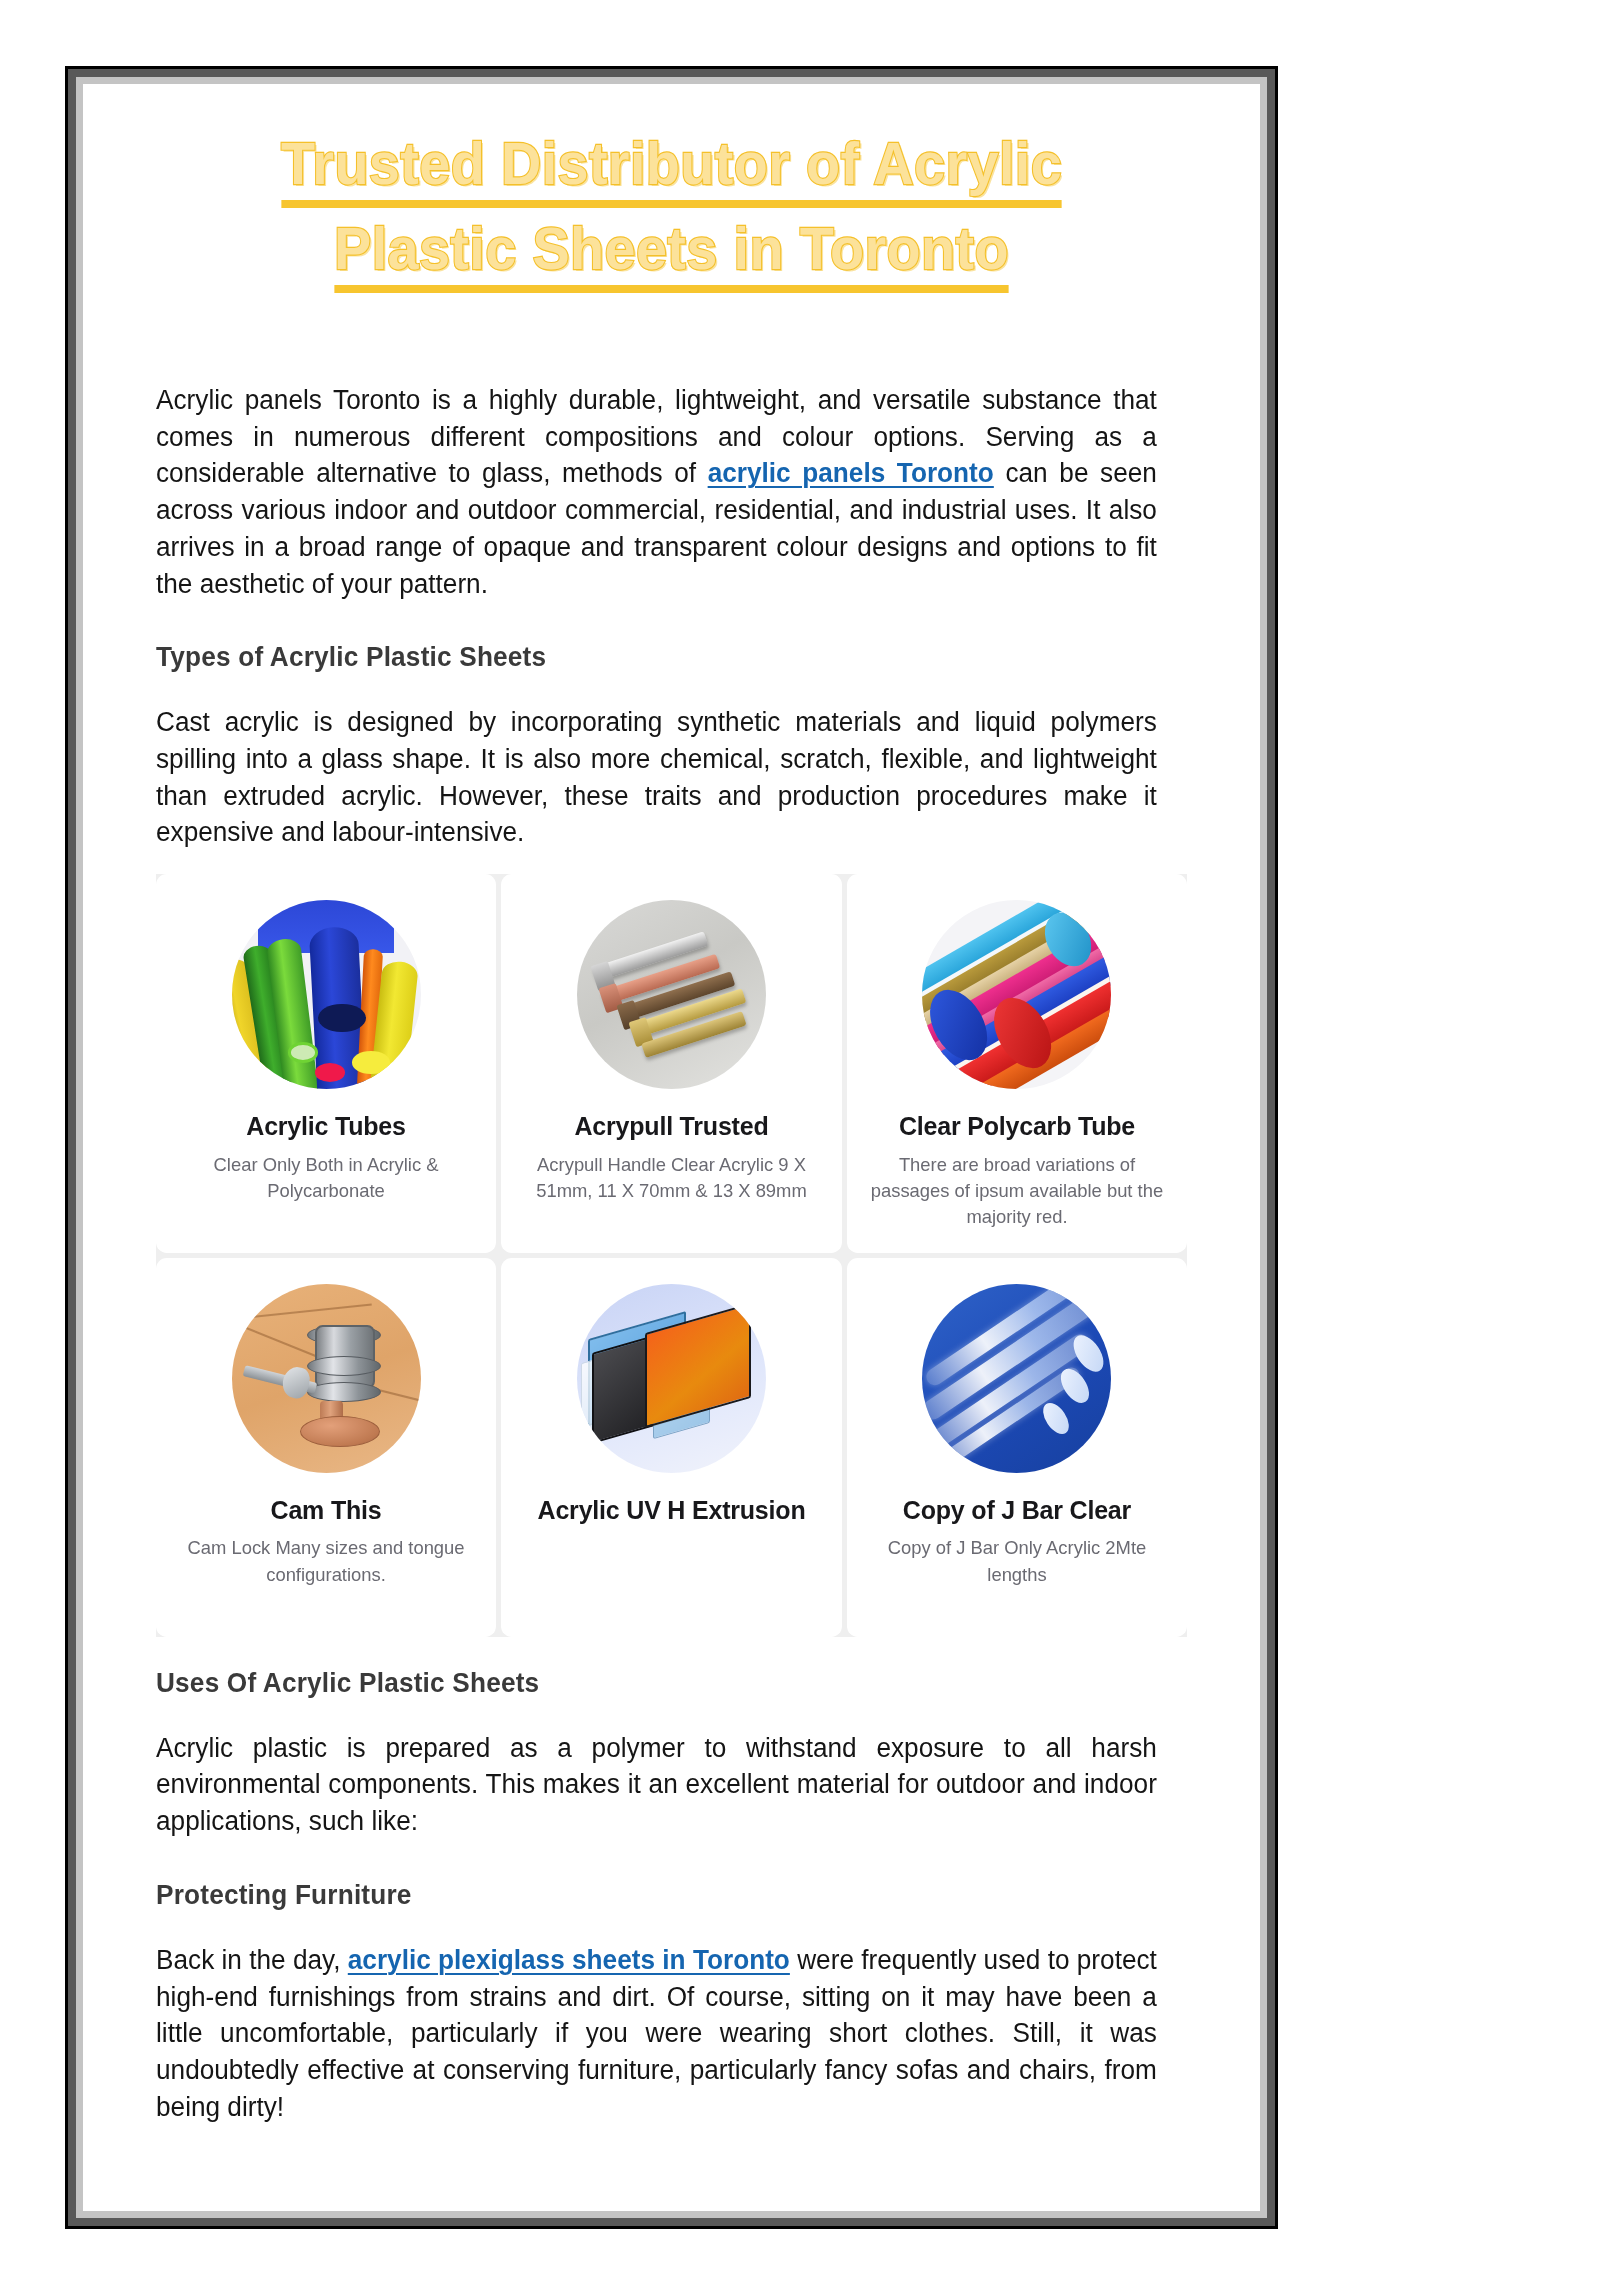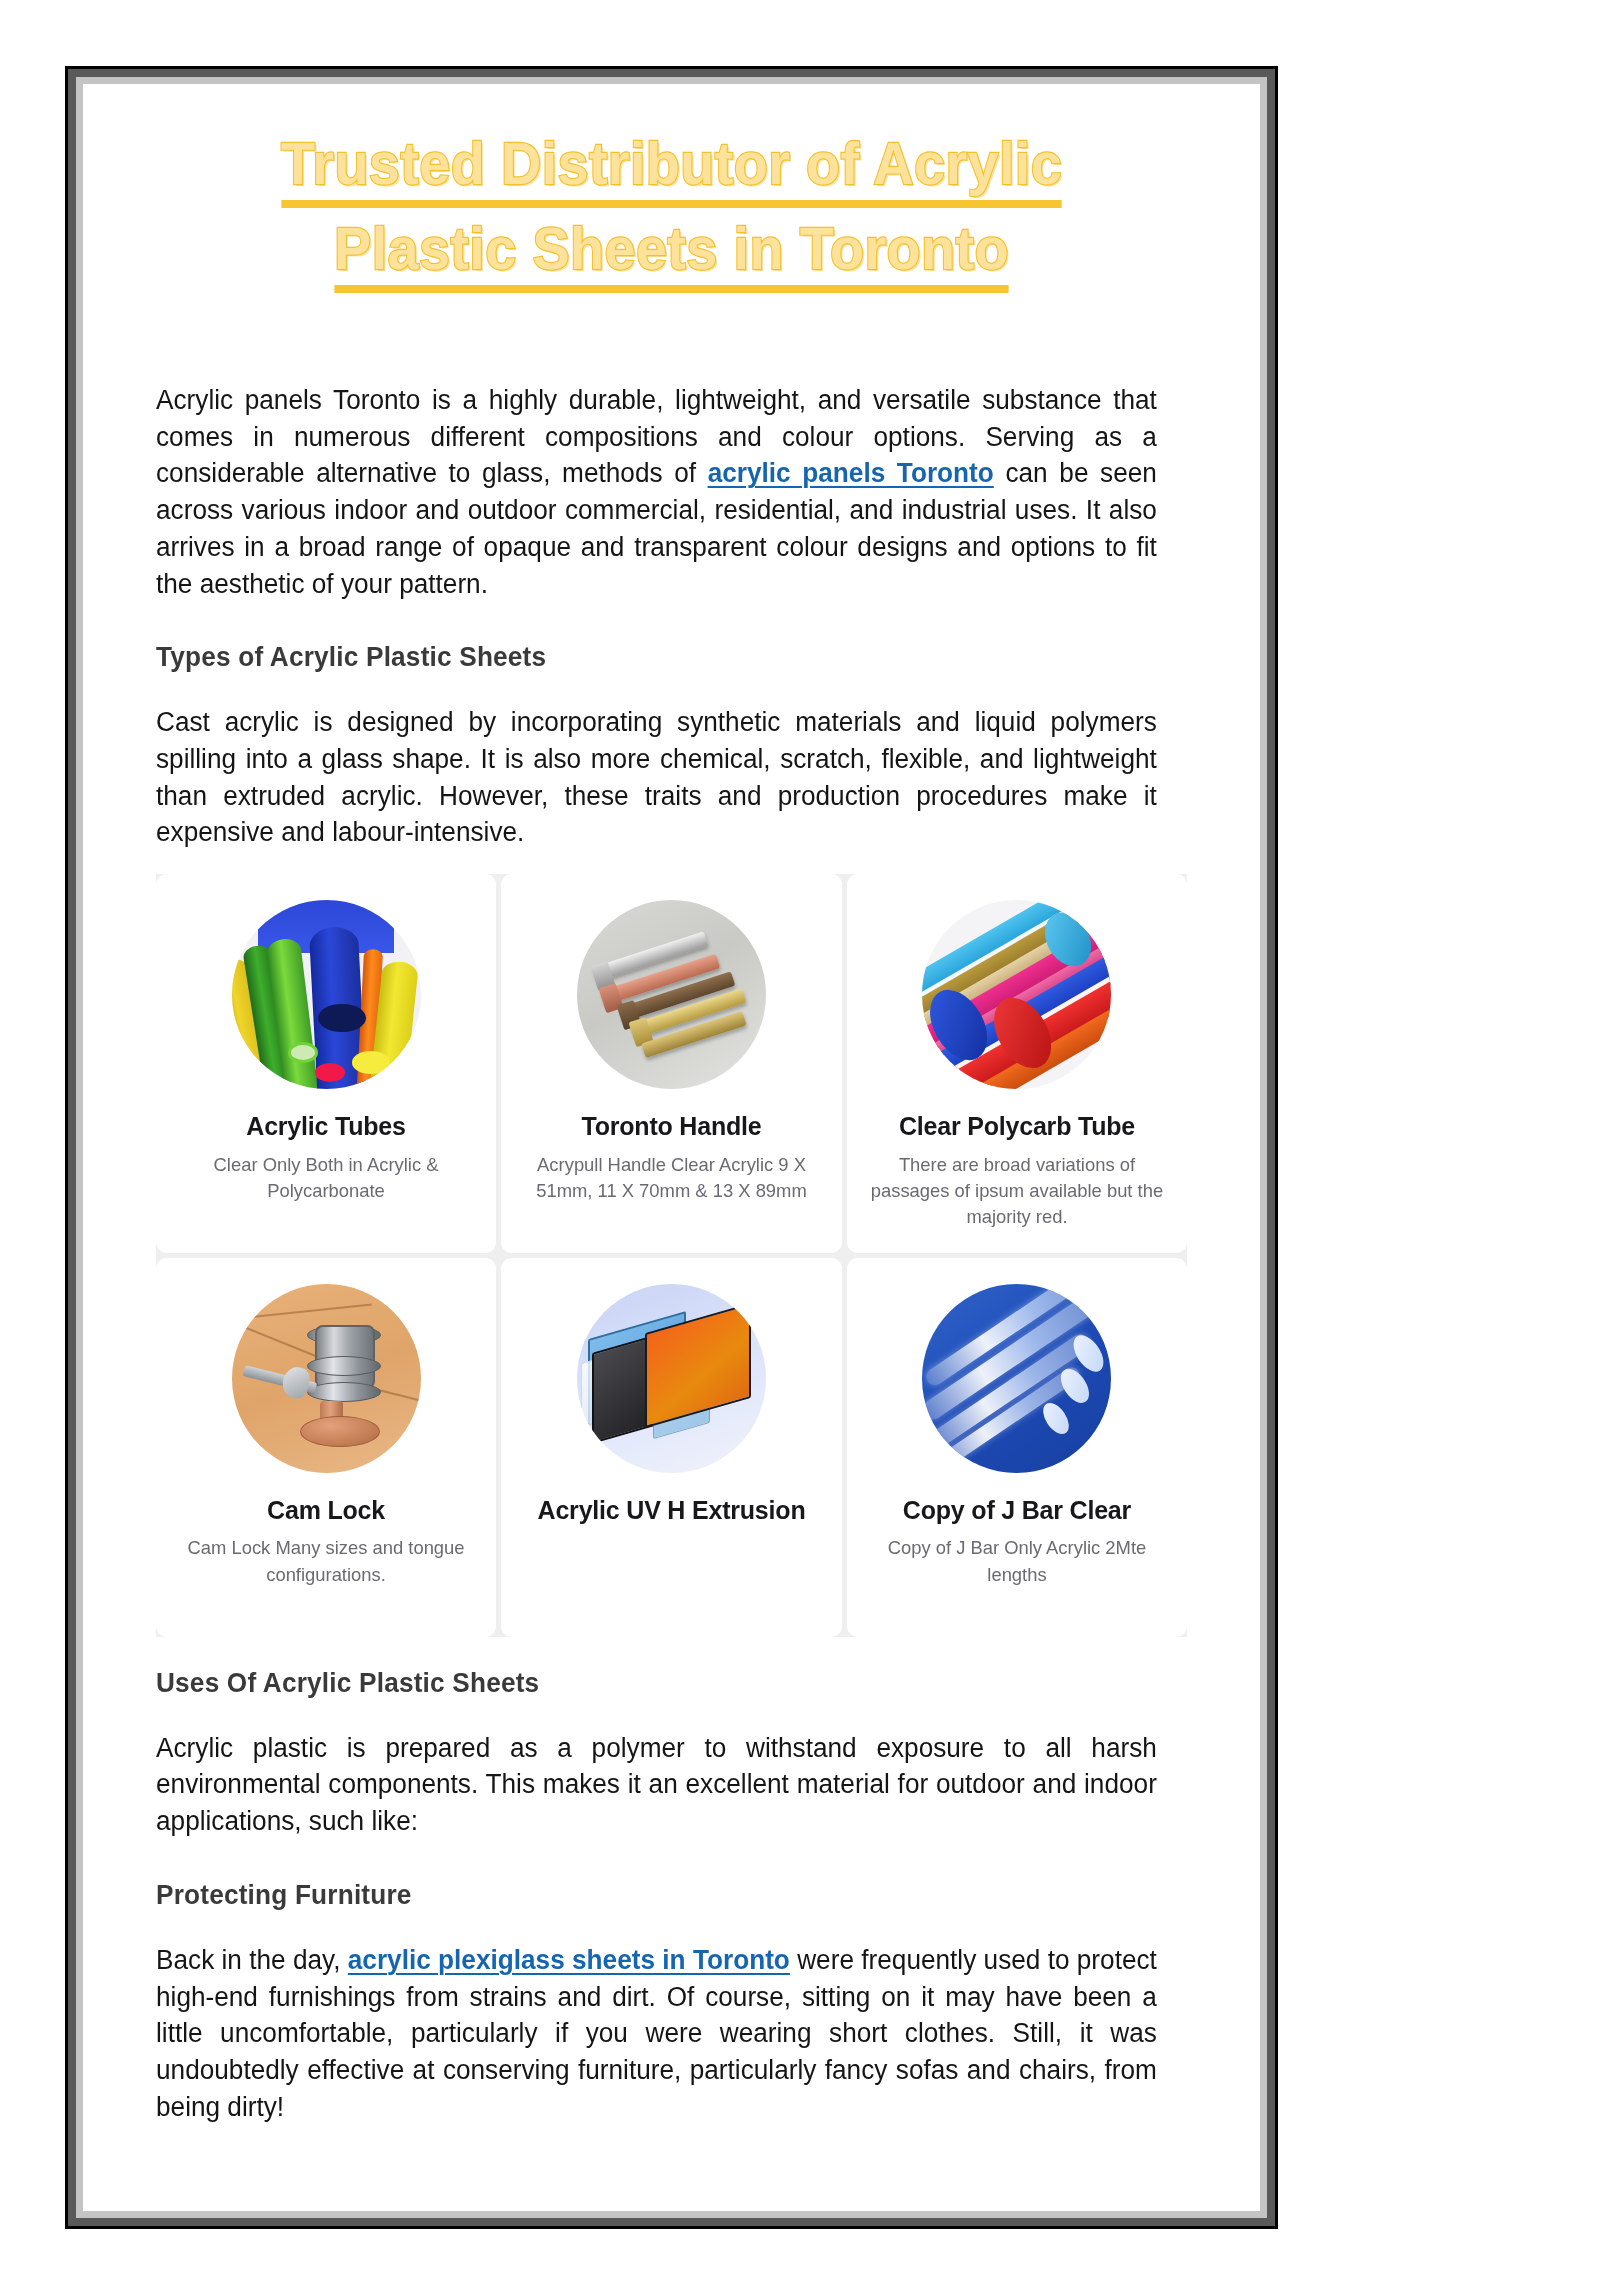--- a/index.html
+++ b/index.html
@@ -340,21 +340,21 @@
              <div class="bar" style="left:8%;  top:26%; width:62%; background:linear-gradient(180deg,#f1f1f1,#9b9b9b);"></div>
              <div class="foot" style="left:9%; top:33%; background:linear-gradient(180deg,#d6d6d6,#8f8f8f);"></div>
              <div class="bar" style="left:12%; top:38%; width:64%; background:linear-gradient(180deg,#e8a088,#b96a52);"></div>
              <div class="foot" style="left:13%; top:45%; background:linear-gradient(180deg,#d9917a,#a35c45);"></div>
              <div class="bar" style="left:22%; top:47%; width:62%; background:linear-gradient(180deg,#8f6f4e,#5d452c);"></div>
              <div class="foot" style="left:23%; top:54%; background:linear-gradient(180deg,#8a6a4a,#55402a);"></div>
              <div class="bar" style="left:28%; top:56%; width:62%; background:linear-gradient(180deg,#ecd98c,#b59a3f);"></div>
              <div class="foot" style="left:29%; top:63%; background:linear-gradient(180deg,#dfc878,#a98e38);"></div>
              <div class="bar" style="left:34%; top:67%; width:56%; background:linear-gradient(180deg,#dcc57a,#9d8335);"></div>
            </div>
-           <div class="card-title">Toronto Handle</div>
+           <div class="card-title">Acrypull Trusted</div>
            <div class="card-desc">Acrypull Handle Clear Acrylic 9 X 51mm, 11 X 70mm &amp; 13 X 89mm</div>
          </div>
 
          <div class="product-card">
            <div class="card-media art-poly">
              <div class="stripe" style="top:6%;  background:linear-gradient(180deg,#4fc3ef,#1e9cd4); height:26px;"></div>
              <div class="stripe" style="top:17%; background:#f4f8fb; height:7.7px;"></div>
              <div class="stripe" style="top:20%; background:linear-gradient(180deg,#b99a3c,#8d7326); height:23px;"></div>
              <div class="stripe" style="top:29%; background:linear-gradient(180deg,#e6d2a6,#c2a974); height:17px;"></div>
              <div class="stripe" style="top:37%; background:linear-gradient(180deg,#ef2f8e,#c4186e); height:26px;"></div>
@@ -378,21 +378,21 @@
              <div class="wood-line" style="left:56%; top:56%; width:48%; transform:rotate(14deg);"></div>
              <div class="ring" style="top:22%;"></div>
              <div class="barrel"></div>
              <div class="ring" style="top:38%;"></div>
              <div class="ring" style="top:52%;"></div>
              <div class="screw"></div>
              <div class="screw-head"></div>
              <div class="peg-stem"></div>
              <div class="peg-head"></div>
            </div>
-           <div class="card-title">Cam Lock</div>
+           <div class="card-title">Cam This</div>
            <div class="card-desc">Cam Lock Many sizes and tongue configurations.</div>
          </div>
 
          <div class="product-card">
            <div class="card-media art-uv">
              <div class="sheet" style="left:6%;  top:22%; width:52%; height:46%; background:linear-gradient(150deg,rgba(120,185,235,.92),rgba(70,150,215,.92)); border:2.3px solid #2f6f9e;"></div>
              <div class="sheet" style="left:2%;  top:38%; width:26%; height:40%; background:linear-gradient(150deg,rgba(255,255,255,.8),rgba(215,230,245,.8)); border:1.5px solid #cdd8e6;"></div>
              <div class="sheet" style="left:8%;  top:30%; width:48%; height:48%; background:linear-gradient(150deg,#4a4a4e,#1d1d20); border:2.3px solid #111114;"></div>
              <div class="sheet" style="left:40%; top:34%; width:30%; height:44%; background:linear-gradient(150deg,rgba(185,215,240,.92),rgba(150,195,230,.92)); border:1.5px solid #7ba3c6;"></div>
              <div class="sheet" style="left:36%; top:18%; width:56%; height:50%; background:linear-gradient(150deg,#f4641a,#e88a0e 60%,#e06c12); border:2.3px solid #1a1a1d;"></div>

